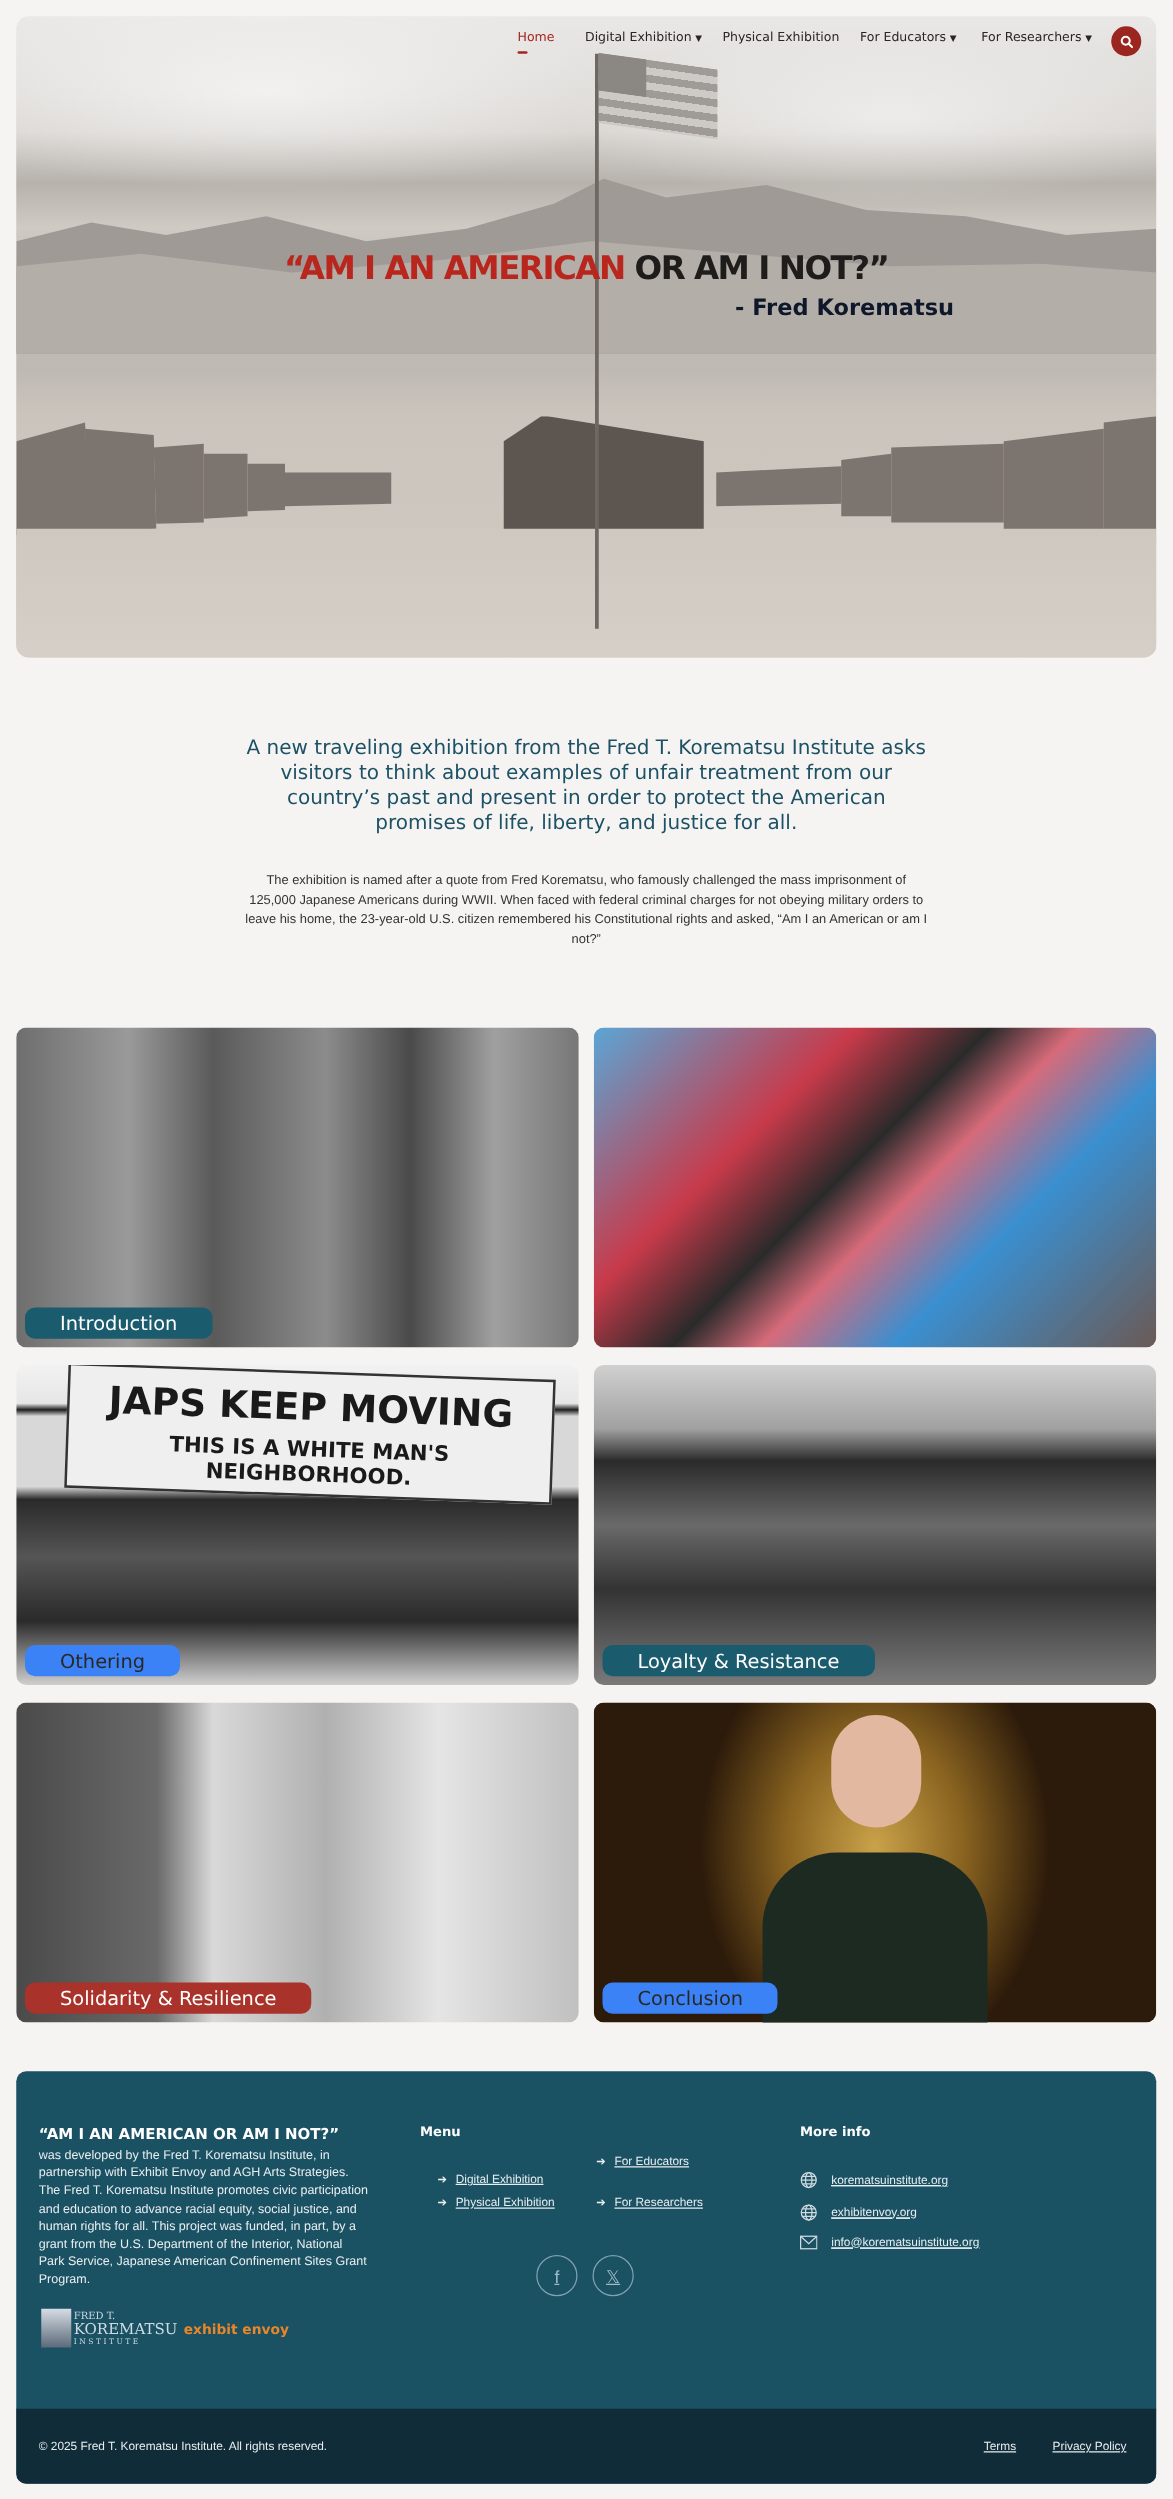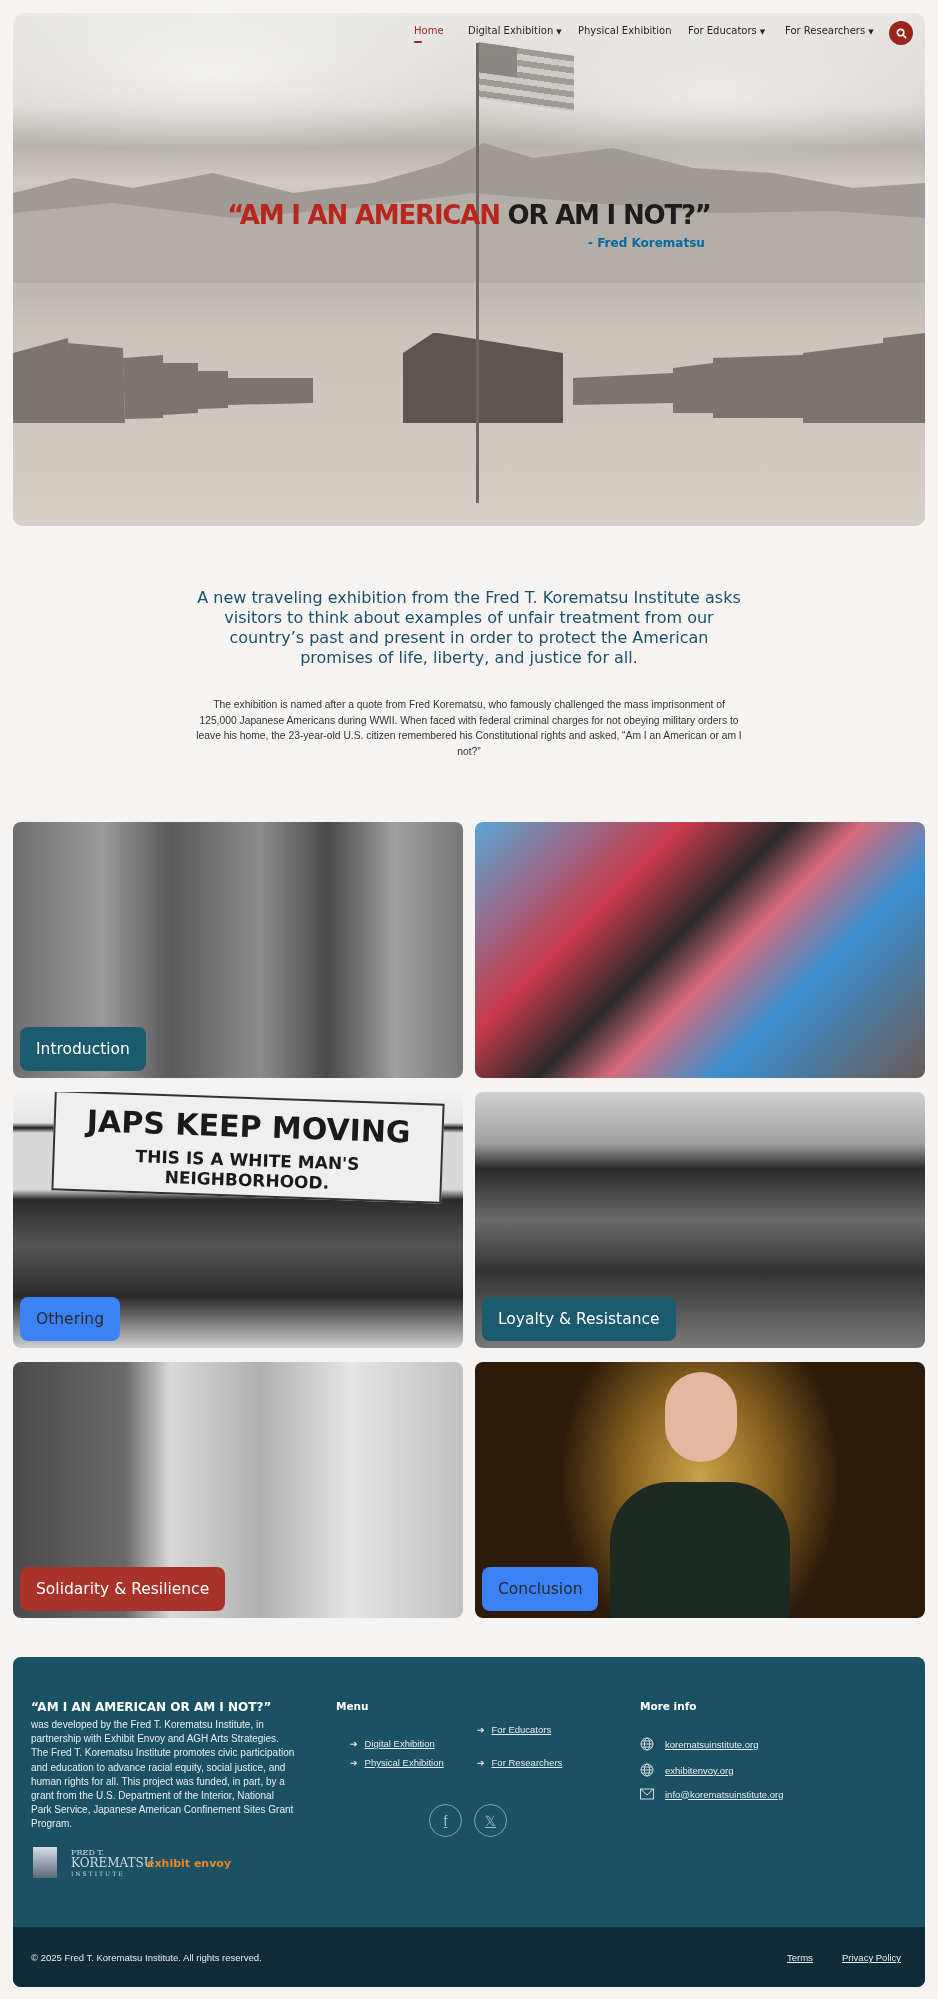--- a/index.html
+++ b/index.html
@@ -22,30 +22,30 @@
   .nav { position: absolute; top: 22px; left: 0; width: 820px; height: 30px; }
   .nav a { position: absolute; top: 3px; font-family: "DejaVu Sans", sans-serif; font-size: 10px; color: #2a2422; text-decoration: none; white-space: nowrap; }
   .nav a.active { color: #a3261f; }
   .nav a.active::after { content: ""; position: absolute; left: 0; top: 16px; width: 8px; height: 2px; background: #a3261f; border-radius: 2px; }
   .nav .chev { font-size: 7px; margin-left: 3px; }
   .search-btn { position: absolute; left: 889px; top: 21px; width: 24px; height: 24px; border-radius: 50%; background: #9b251f; display: flex; align-items: center; justify-content: center; }
 
   .quote { position: absolute; top: 200px; left: 0; width: 938px; text-align: center; font-family: "DejaVu Sans", sans-serif; font-weight: bold; font-size: 26px; letter-spacing: -1.2px; }
   .quote .red { color: #b8261e; }
   .quote .dark { color: #1f1d1c; }
-  .attrib { position: absolute; top: 236px; left: 588px; font-family: "DejaVu Sans", sans-serif; font-weight: bold; font-size: 12px; color: #0369a1; }
+  .attrib { position: absolute; top: 236px; left: 588px; font-family: "DejaVu Sans", sans-serif; font-weight: bold; font-size: 18px; color: #0f172a; }
 
   
   .lead { position: absolute; top: 588px; left: 194px; width: 550px; text-align: center; font-family: "DejaVu Sans", sans-serif; font-size: 16px; line-height: 20px; color: #1d5266; font-weight: 500; }
   .body-text { position: absolute; top: 697px; left: 194px; width: 550px; text-align: center; font-size: 10.3px; line-height: 15.5px; color: #333; }
 
   
   .card { position: absolute; width: 450px; height: 256px; border-radius: 8px; overflow: hidden; }
   .card .pic { position: absolute; inset: 0; }
-  .card .label { position: absolute; left: 7px; bottom: 7px; height: 44px; padding: 0 16px; border-radius: 8px; display: flex; align-items: center; font-family: "DejaVu Sans", sans-serif; font-size: 15.5px; color: #fff; }
+  .card .label { position: absolute; left: 7px; bottom: 7px; height: 25px; padding: 0 28px; border-radius: 8px; display: flex; align-items: center; font-family: "DejaVu Sans", sans-serif; font-size: 15.5px; color: #fff; }
   .label.teal { background: #1b5b6e; }
   .label.red { background: #a9322a; }
   .label.light { background: #3b82f6; color: #2a2827; }
 
   .pic-intro { background: linear-gradient(90deg, #6e6e6e 0%, #9a9a9a 20%, #5a5a5a 35%, #8c8c8c 55%, #4a4a4a 70%, #a0a0a0 85%, #777 100%); }
   .pic-immig { background: linear-gradient(135deg, #5aa6d6 0%, #c83a4a 30%, #2a2a2a 45%, #d66b7a 55%, #3a8fd0 70%, #6b5a55 100%); }
   .pic-other { background: linear-gradient(180deg, #f2f2f2 0%, #e6e6e6 12%, #1e1e1e 14%, #d8d8d8 16%, #d8d8d8 38%, #2a2a2a 42%, #555 60%, #2a2a2a 80%, #cfcfcf 100%); }
   .pic-loyal { background: linear-gradient(180deg, #d0d0d0 0%, #a0a0a0 20%, #2a2a2a 30%, #6a6a6a 50%, #333 70%, #7a7a7a 100%); }
   .pic-solid { background: linear-gradient(90deg, #4a4a4a 0%, #6a6a6a 25%, #d9d9d9 35%, #b0b0b0 55%, #e5e5e5 75%, #c0c0c0 100%); }
   .pic-concl { background: radial-gradient(ellipse 140px 180px at 50% 45%, #caa24a 0%, #8a6420 50%, #2c1a0a 100%); }
@@ -53,21 +53,21 @@
   .pic-concl::before { content: ""; position: absolute; left: 190px; top: 10px; width: 72px; height: 90px; background: #e3b8a0; border-radius: 40px; z-index: 1; }
 
   .other-sign { position: absolute; left: 40px; top: 5px; width: 390px; height: 100px; background: #efefef; border: 2px solid #333; transform: rotate(2deg); }
   .other-sign span { display: block; text-align: center; font-weight: bold; color: #1a1a1a; font-family: "DejaVu Sans", sans-serif; }
 
   
   .footer { position: absolute; left: 13px; top: 1657px; width: 912px; height: 330px; border-radius: 8px; overflow: hidden; background: #1a5163; }
   .footer-bottom { position: absolute; left: 0; bottom: 0; width: 912px; height: 60px; background: #0f2c38; }
   .f-title { position: absolute; left: 18px; top: 43px; font-family: "DejaVu Sans", sans-serif; font-weight: bold; font-size: 12px; color: #fff; }
   .f-desc { position: absolute; left: 18px; top: 61px; width: 265px; font-size: 10px; line-height: 14.2px; color: #e9eef0; }
-  .f-logo-k { position: absolute; left: 20px; top: 190px; display: flex; align-items: center; gap: 14px; }
+  .f-logo-k { position: absolute; left: 20px; top: 190px; display: flex; align-items: center; gap: 2px; }
   .f-logo-k .face { width: 24px; height: 31px; background: linear-gradient(180deg, #d6dce4, #5c6a7a); }
   .f-logo-k .txt { font-family: "DejaVu Serif", serif; color: #cfdbe4; font-size: 8px; line-height: 9px; }
   .f-logo-k .txt .big { font-size: 12px; line-height: 12px; }
   .f-logo-ee { position: absolute; left: 134px; top: 200px; font-family: "DejaVu Sans", sans-serif; font-weight: bold; font-size: 11px; color: #e8872a; }
 
   .f-menu-title { position: absolute; left: 323px; top: 43px; font-family: "DejaVu Sans", sans-serif; font-weight: bold; font-size: 10.5px; color: #fff; }
   .f-link { position: absolute; font-size: 9.5px; color: #e9eef0; text-decoration: underline; white-space: nowrap; }
   .f-link .arr { display: inline-block; text-decoration: none; margin-right: 7px; font-size: 9px; }
   .social { position: absolute; top: 147px; width: 33px; height: 33px; border-radius: 50%; border: 1px solid #7fa2b0; display: flex; align-items: center; justify-content: center; color: #9fbcc7; font-size: 14px; }
 

